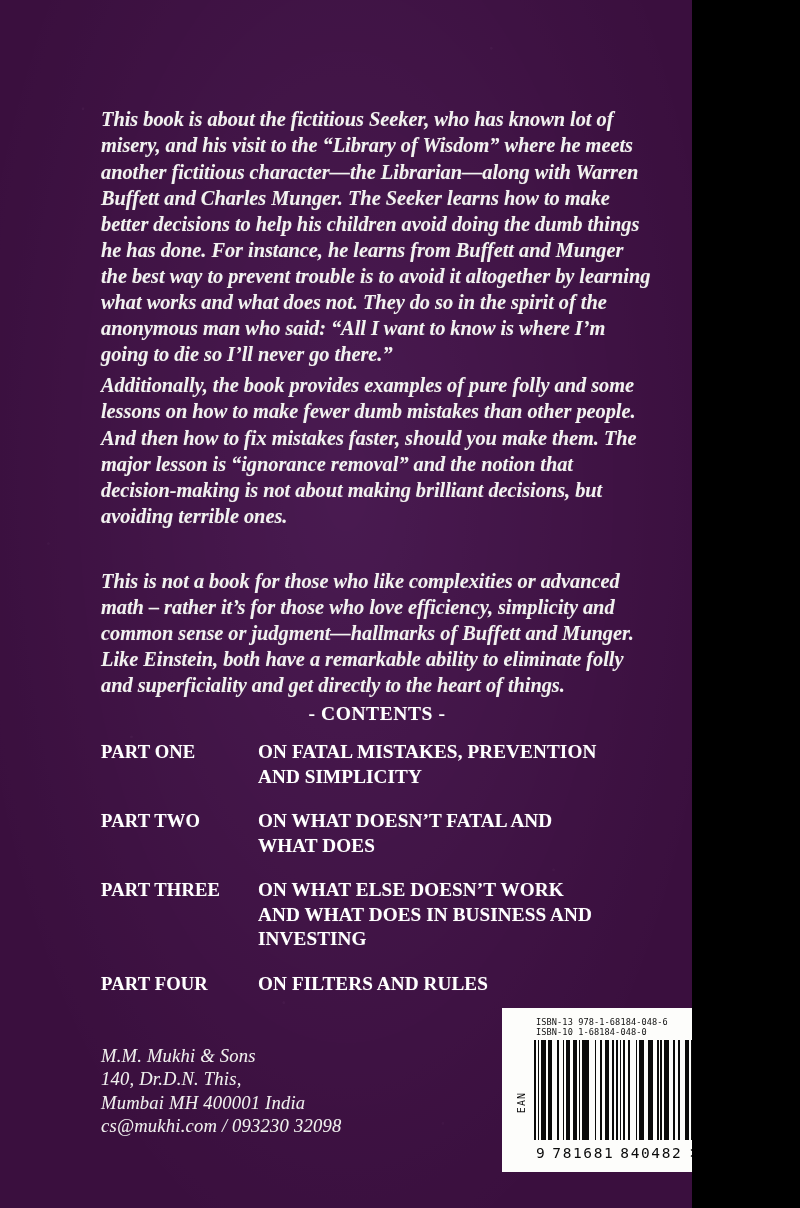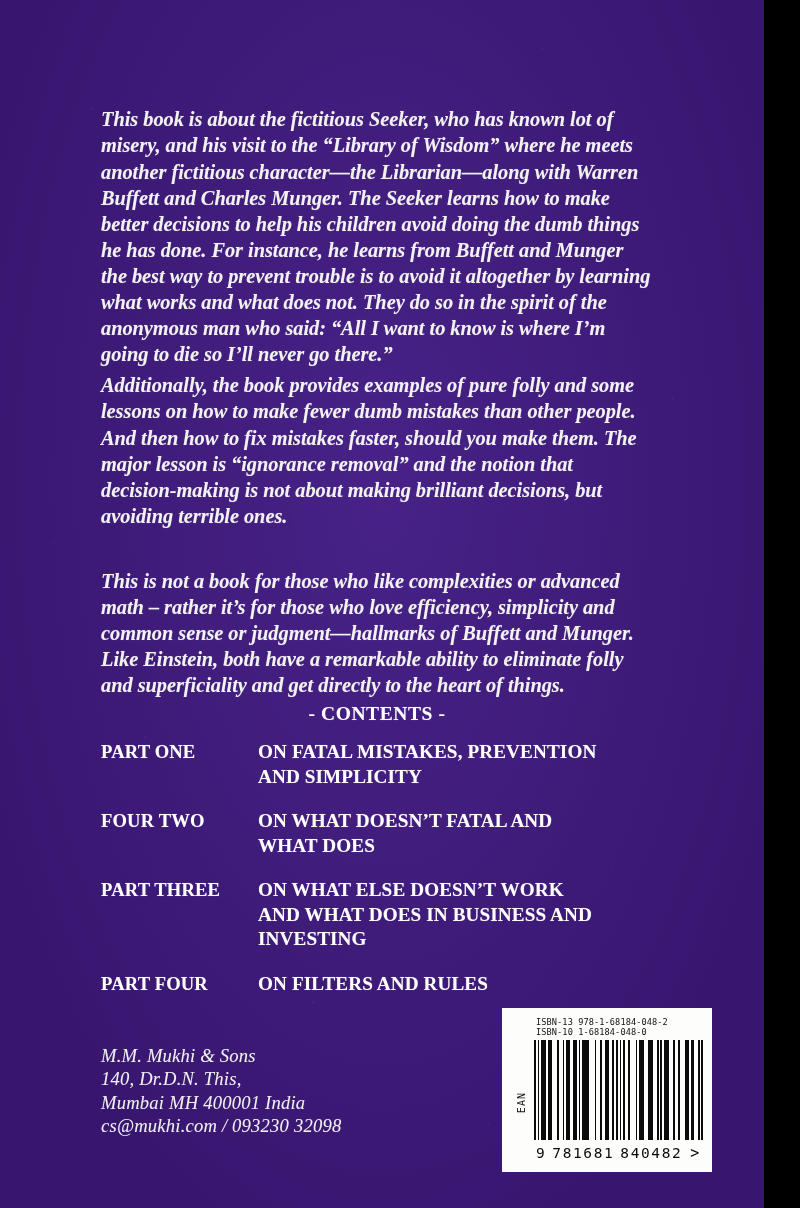--- a/index.html
+++ b/index.html
@@ -5,23 +5,23 @@
   html, body {
     margin: 0;
     padding: 0;
     background: #000;
   }
   body {
     font-family: "Liberation Serif", "DejaVu Serif", serif;
   }
   #cover {
     position: relative;
-    width: 764px;
+    width: 692px;
     height: 1208px;
-    background: #6d28d9;
+    background: #701a75;
     overflow: hidden;
   }
   
   #texture {
     position: absolute;
     inset: 0;
     pointer-events: none;
     opacity: .5;
     background:
       radial-gradient(circle at 12% 9%,  rgba(255,255,255,.055) 0 1px, transparent 1.6px),
@@ -210,21 +210,21 @@
 
       <div class="contents-row">
         <div class="part-label">PART ONE</div>
         <div class="part-title">
           <span>ON FATAL MISTAKES, PREVENTION</span>
           <span>AND SIMPLICITY</span>
         </div>
       </div>
 
       <div class="contents-row">
-        <div class="part-label">FOUR TWO</div>
+        <div class="part-label">PART TWO</div>
         <div class="part-title">
           <span>ON WHAT DOESN’T FATAL AND</span>
           <span>WHAT DOES</span>
         </div>
       </div>
 
       <div class="contents-row">
         <div class="part-label">PART THREE</div>
         <div class="part-title">
           <span>ON WHAT ELSE DOESN’T WORK</span>
@@ -243,21 +243,21 @@
     </div>
 
     <div id="distributor">
       <span>M.M. Mukhi &amp; Sons</span>
       <span>140, Dr.D.N. This,</span>
       <span>Mumbai MH 400001 India</span>
       <span>cs@mukhi.com / 093230 32098</span>
     </div>
 
     <div id="barcode-block">
-      <div class="isbn-lines">ISBN-13 978-1-68184-048-2</div>
+      <div class="isbn-lines">ISBN-13 978-1-68184-048-6</div>
       <div class="isbn-lines">ISBN-10 1-68184-048-0</div>
 
       <div id="barcode-body">
         <div id="ean-label">
           <span>EAN</span>
         </div>
         <div id="bars-area">
           <div id="bars">
               <i class="b" style="width:1.0526315789473684%"></i>
               <i class="w" style="width:1.0526315789473684%"></i>

